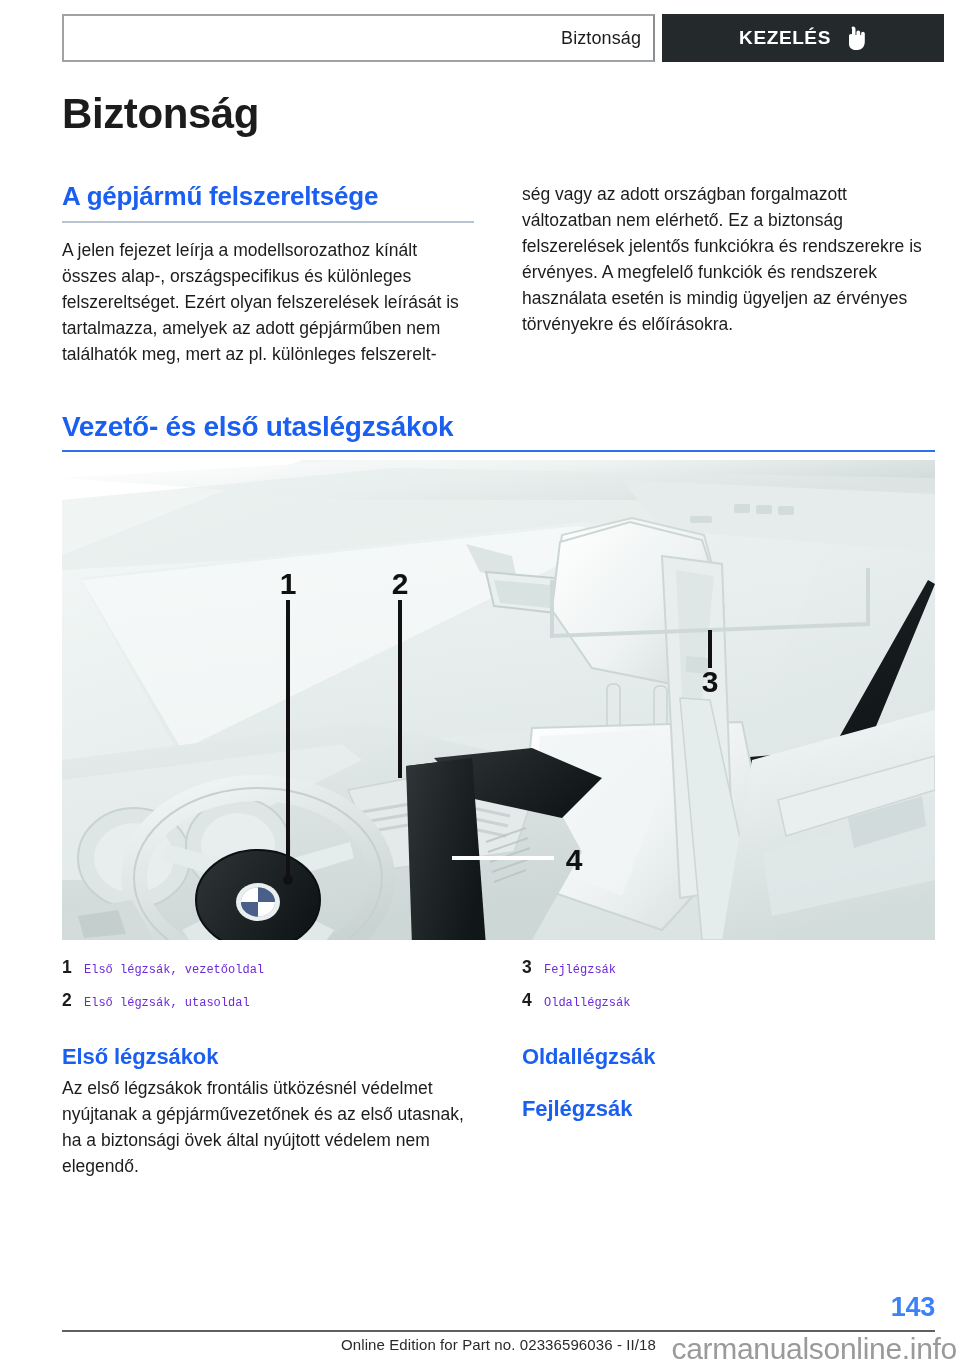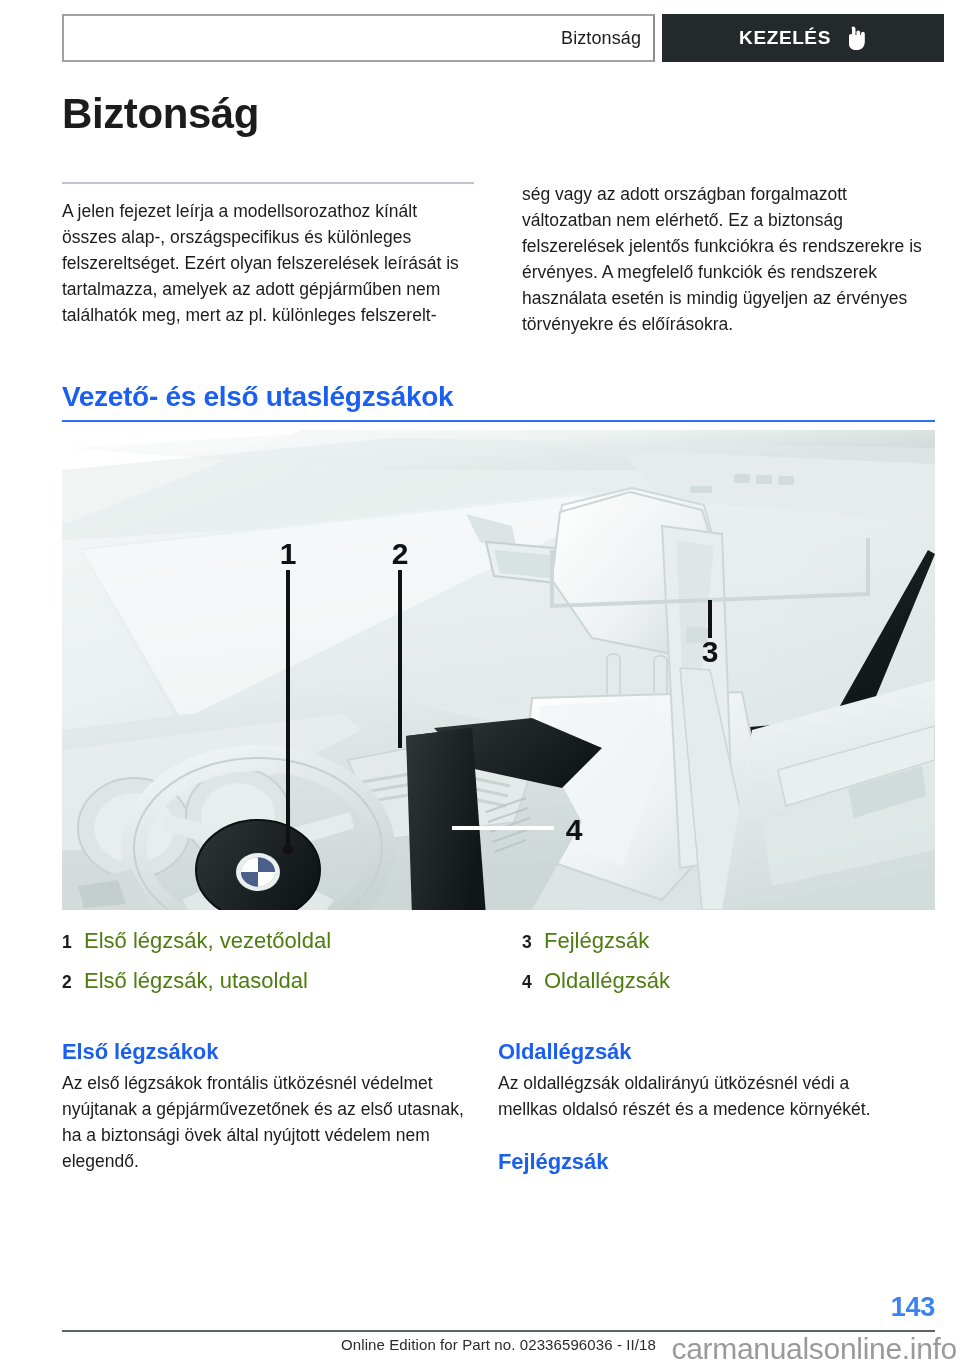--- a/index.html
+++ b/index.html
@@ -163,29 +163,30 @@
     margin-bottom: 11px;
   }
   .legend-num {
     font-size: 17.5px;
     font-weight: bold;
     width: 22px;
     flex: 0 0 22px;
     color: #1c1c1c;
   }
   .legend-label {
-    font-size: 22px;
-    color: #4d7c0f;
+    font-size: 12px;
+    color: #6d28d9;
     line-height: 1.3;
+    font-family: Liberation Mono, monospace;
   }
 
   .bottom-columns {
     display: flex;
-    gap: 24px;
-    margin-top: 32px;
+    gap: 48px;
+    margin-top: 21px;
   }
   .block { margin-bottom: 26px; }
   .block:last-child { margin-bottom: 0; }
 
   
   .page-footer {
     position: absolute;
     left: 62px;
     bottom: 0;
     width: 873px;
@@ -245,20 +246,21 @@
     </span>
   </div>
 </div>
 
 <div class="content">
 
   <h1 class="page-title">Biztonság</h1>
 
   <div class="columns">
     <div class="col">
+      <h2 class="section-heading">A gépjármű felszereltsége</h2>
       <hr class="heading-rule">
       <p class="body-text">A jelen fejezet leírja a modellsorozathoz kínált összes alap-, országspecifikus és különleges felszereltséget. Ezért olyan felszerelések leírását is tartalmazza, amelyek az adott gépjárműben nem találhatók meg, mert az pl. különleges felszerelt-</p>
     </div>
     <div class="col">
       <p class="body-text">ség vagy az adott országban forgalmazott változatban nem elérhető. Ez a biztonság felszerelések jelentős funkciókra és rendszerekre is érvényes. A megfelelő funkciók és rendszerek használata esetén is mindig ügyeljen az érvényes törvényekre és előírásokra.</p>
     </div>
   </div>
 
   <div class="wide-section">
     <h2>Vezető- és első utaslégzsákok</h2>
@@ -444,21 +446,20 @@
     <div class="bottom-columns">
       <div class="col">
         <div class="block">
           <h3 class="sub-heading">Első légzsákok</h3>
           <p class="body-text">Az első légzsákok frontális ütközésnél védelmet nyújtanak a gépjárművezetőnek és az első utasnak, ha a biztonsági övek által nyújtott védelem nem elegendő.</p>
         </div>
       </div>
       <div class="col">
         <div class="block">
           <h3 class="sub-heading">Oldallégzsák</h3>
-          <p class="body-text">Az oldallégzsák oldalirányú ütközésnél védi a mellkas oldalsó részét és a medence környékét.</p>
         </div>
         <div class="block">
           <h3 class="sub-heading">Fejlégzsák</h3>
         </div>
       </div>
     </div>
   </div>
 </div>
 
 <div class="page-footer">

